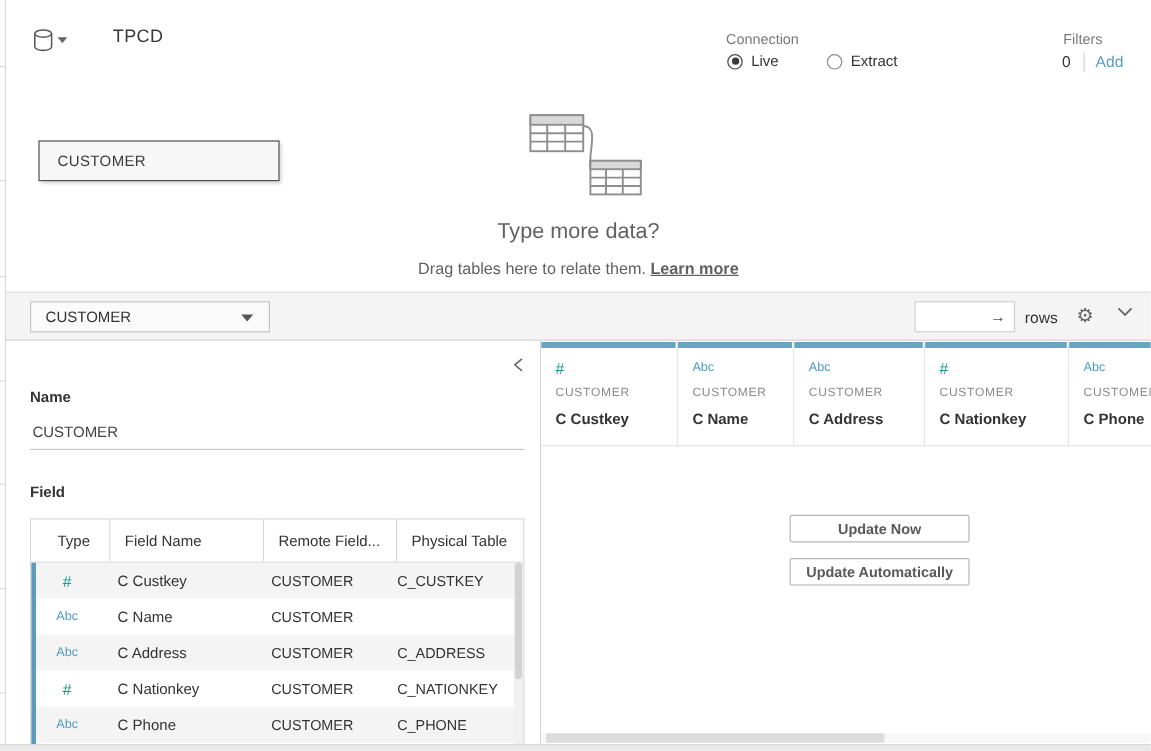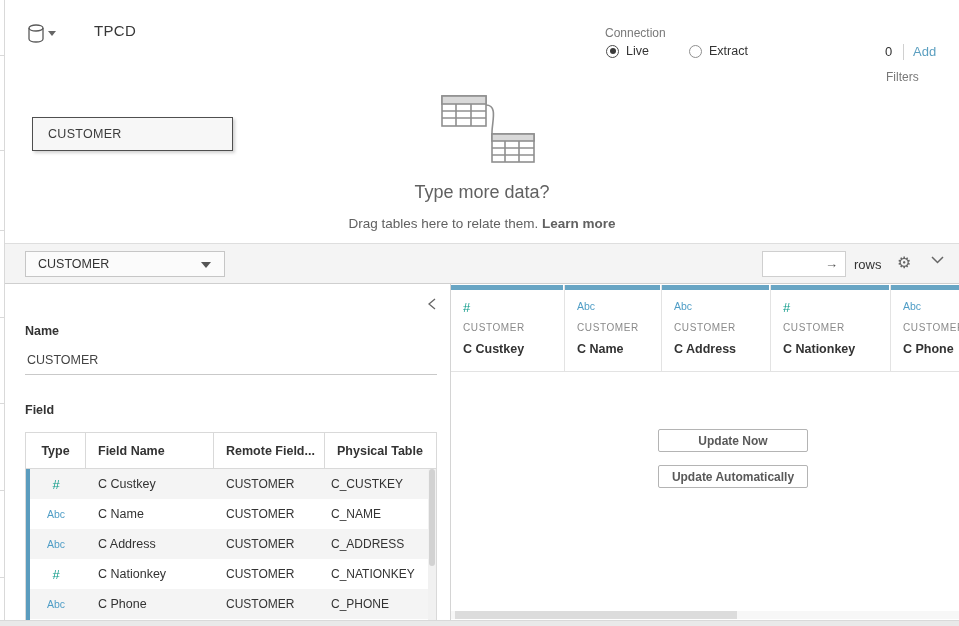--- a/index.html
+++ b/index.html
@@ -23,31 +23,31 @@
   
   .db-icon{position:absolute;left:27px;top:24px;}
   .db-caret{position:absolute;left:48px;top:31px;width:0;height:0;border-left:4px solid transparent;border-right:4px solid transparent;border-top:5px solid #666;}
   .app-title{position:absolute;left:62px;top:22px;font-size:15px;color:#383838;letter-spacing:.3px;margin-left:32px;}
 
   .conn-label{position:absolute;left:605px;top:26px;font-size:12px;color:var(--gray);}
   .radio-row{position:absolute;top:44px;display:flex;align-items:center;gap:7px;font-size:12.5px;color:var(--txt);justify-content:center;}
   .radio{width:13px;height:13px;border-radius:50%;border:1px solid #8f8f8f;background:#fff;position:relative;flex:0 0 auto;}
   .radio.sel{border:1.5px solid #4a4a4a;}
   .radio.sel::after{content:"";position:absolute;left:2.5px;top:2.5px;width:6px;height:6px;border-radius:50%;background:#3a3a3a;}
-  .filters-label{position:absolute;left:886px;top:26px;font-size:12px;color:var(--gray);margin-top:44px;}
+  .filters-label{position:absolute;left:886px;top:26px;font-size:12px;color:var(--gray);}
   .filters-count{position:absolute;left:885px;top:44px;font-size:13px;color:var(--txt);}
   .filters-div{position:absolute;left:903px;top:44px;width:1px;height:16px;background:#d0d0d0;}
   .filters-add{position:absolute;left:913px;top:44px;font-size:13px;color:var(--link);cursor:pointer;}
 
   
   .table-node{position:absolute;left:32px;top:117px;width:201px;height:34px;background:#f7f7f7;border:1.5px solid #4f4f4f;box-shadow:2px 2px 3px rgba(0,0,0,.18);display:flex;align-items:center;padding-left:15px;font-size:12.5px;color:#3c3c3c;letter-spacing:.3px;}
   .canvas-graphic{position:absolute;left:430px;top:92px;}
   .empty-title{position:absolute;left:5px;right:0;top:182px;text-align:center;font-size:18px;color:#616161;}
   .empty-hint{position:absolute;left:5px;right:0;top:216px;text-align:center;font-size:13.5px;color:#616161;}
-  .empty-hint .lm{font-weight:bold;cursor:pointer;}
+  .empty-hint .lm{font-weight:bold;text-decoration:underline;cursor:pointer;}
 
   
   .toolbar{position:absolute;left:5px;right:0;top:243px;height:41px;background:#f4f4f4;border-top:1px solid #dedede;border-bottom:1px solid #cfcfcf;}
   .tbl-select{position:absolute;left:20px;top:7px;width:200px;height:26px;background:#fbfbfb;border:1px solid #c6c6c6;display:flex;align-items:center;padding-left:12px;font-size:12.5px;color:var(--txt);cursor:pointer;}
   .tbl-select .caret{position:absolute;right:13px;top:10px;width:0;height:0;border-left:5px solid transparent;border-right:5px solid transparent;border-top:6px solid #555;}
   .rows-input{position:absolute;left:757px;top:7px;width:84px;height:26px;background:#fff;border:1px solid #cfcfcf;}
   .rows-input .arrow{position:absolute;right:7px;top:4px;font-size:13px;color:#555;}
   .rows-label{position:absolute;left:849px;top:13px;font-size:13px;color:var(--txt);}
   .gear{position:absolute;left:892px;top:9px;font-size:16px;color:#666;cursor:pointer;}
   .chev-down{position:absolute;left:926px;top:12px;cursor:pointer;}
@@ -57,21 +57,21 @@
   .v-divider{position:absolute;left:450px;top:284px;width:1px;height:342px;background:#d4d4d4;}
   .right-panel{position:absolute;left:451px;top:284px;width:508px;height:342px;background:#fff;overflow:hidden;}
 
   .collapse{position:absolute;left:423px;top:14px;cursor:pointer;}
   .name-label{position:absolute;left:20px;top:28px;font-size:12.5px;font-weight:bold;color:var(--txt);margin-top:12px;}
   .name-value{position:absolute;left:22px;top:69px;font-size:12.5px;color:#444;}
   .name-underline{position:absolute;left:20px;top:90px;width:412px;height:1px;background:#c9c9c9;}
   .fields-label{position:absolute;left:20px;top:119px;font-size:12.5px;font-weight:bold;color:var(--txt);}
 
   .fields-table{position:absolute;left:20px;top:148px;width:412px;height:194px;border:1px solid var(--border);border-bottom:none;background:#fff;overflow:hidden;}
-  .ft-head{display:flex;height:36px;border-bottom:1px solid var(--border);font-weight:bold;font-size:12.5px;color:var(--txt);background:#fff;}
+  .ft-head{display:flex;height:36px;border-bottom:1px solid var(--border);font-weight:normal;font-size:12.5px;color:var(--txt);background:#fff;justify-content:flex-end;}
   .ft-head .c{display:flex;align-items:center;border-right:1px solid var(--border);padding-left:12px;}
   .ft-head .c:last-child{border-right:none;}
   .c-type{width:60px;justify-content:center;padding-left:0 !important;}
   .c-name{width:128px;}
   .c-phys{width:105px;}
   .c-rem{width:111px;}
   .frow{display:flex;height:30px;font-size:12.5px;color:var(--txt);background:#fff;}
   .frow.alt{background:#f4f4f4;}
   .frow .c{display:flex;align-items:center;padding-left:12px;overflow:hidden;white-space:nowrap;}
   .frow .c-type{justify-content:center;padding-left:0;}
@@ -217,21 +217,20 @@
     <div class="c c-phys fphys">CUSTOMER</div>
     <div class="c c-rem  fremote">C_CUSTKEY</div>
   </div>
 
   <div class="frow">
     <div class="c c-type">
             <span class="ftype str">Abc</span>
           </div>
     <div class="c c-name fname">C Name</div>
     <div class="c c-phys fphys">CUSTOMER</div>
-    <div class="c c-rem  fremote">C_NAME</div>
   </div>
 
   <div class="frow alt">
     <div class="c c-type">
             <span class="ftype str">Abc</span>
           </div>
     <div class="c c-name fname">C Address</div>
     <div class="c c-phys fphys">CUSTOMER</div>
     <div class="c c-rem  fremote">C_ADDRESS</div>
   </div>

